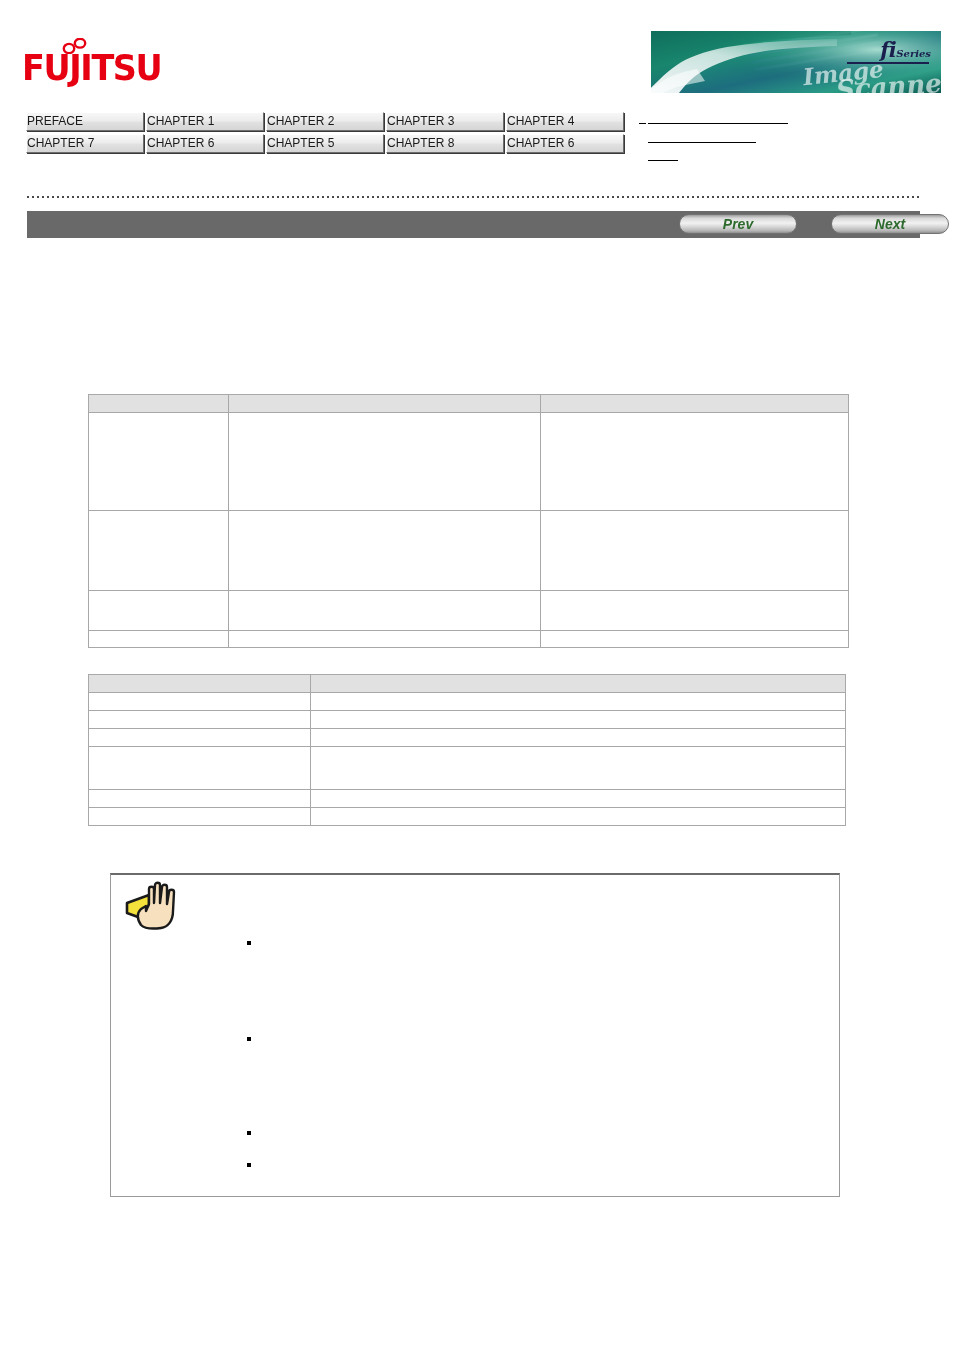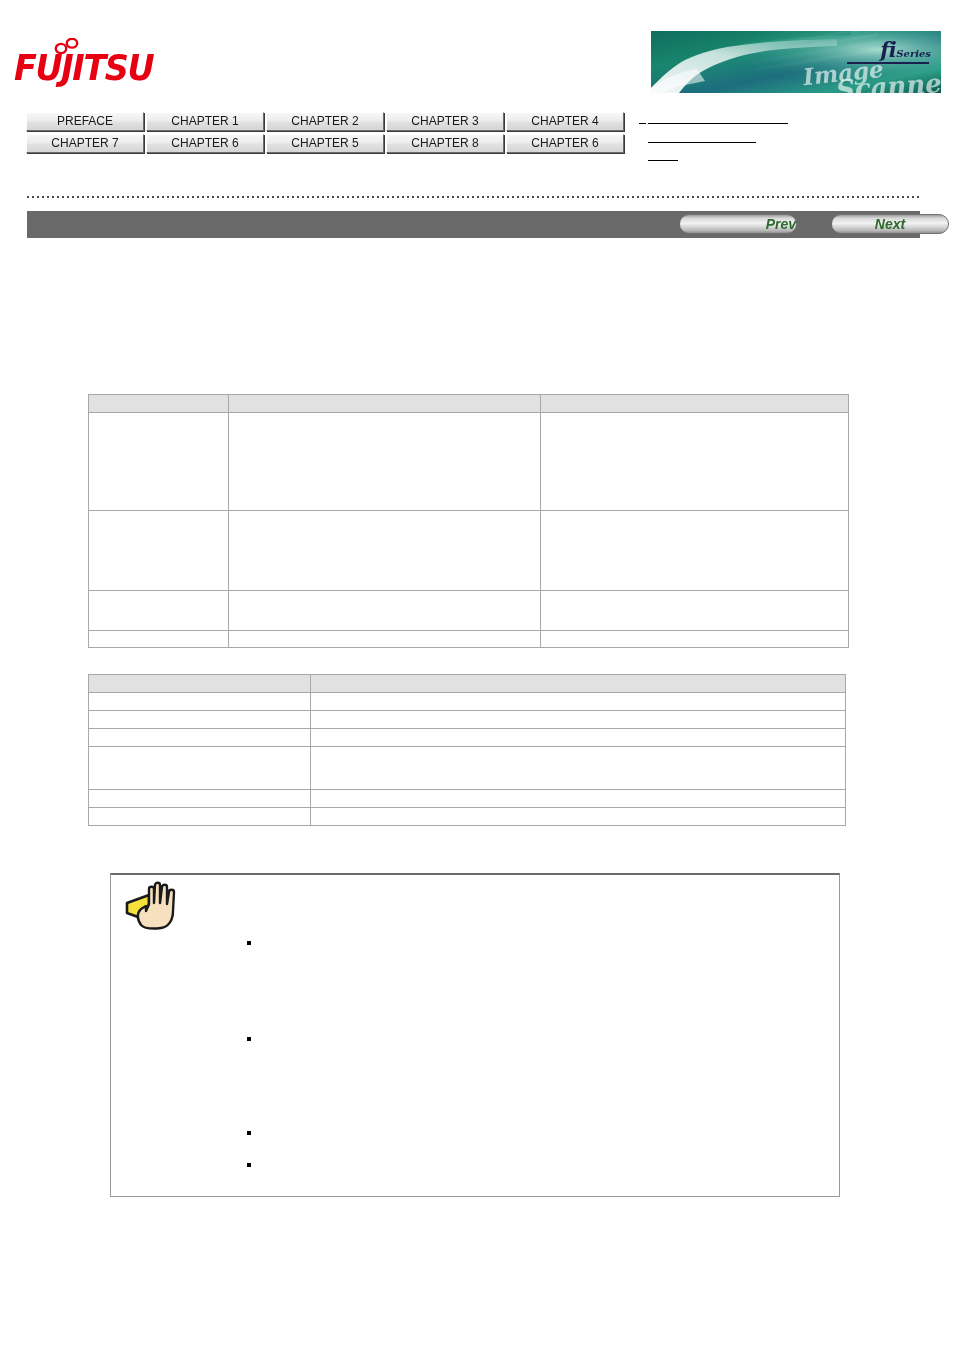--- a/index.html
+++ b/index.html
@@ -11,25 +11,24 @@
     width: 954px;
     height: 1351px;
     position: relative;
     font-family: "Liberation Sans", sans-serif;
     overflow: hidden;
   }
 
   
   #fujitsu-logo {
     position: absolute;
-    left: 14px;
+    left: 22px;
     top: 38px;
     width: 190px;
     height: 56px;
-    font-style: italic;
   }
   #fujitsu-logo .logo-text {
     position: absolute;
     left: 0;
     top: 12px;
     font-family: "DejaVu Sans", sans-serif;
     font-weight: bold;
     font-size: 36px;
     letter-spacing: -1.5px;
     color: #e60012;
@@ -124,21 +123,21 @@
     margin-right: 2px;
     background: linear-gradient(to bottom, #f7f7f7 0%, #ececec 48%, #e2e2e2 52%, #d5d5d5 100%);
     border-top: 1px solid #ffffff;
     border-left: 1px solid #ffffff;
     border-right: 1px solid #6d6d6d;
     border-bottom: 1px solid #6d6d6d;
     box-shadow: 1px 1px 0 #3a3a3a;
     font-family: "Liberation Sans", sans-serif;
     font-size: 12px;
     color: #1a1a1a;
-    text-align: center;
+    text-align: left;
     line-height: 17px;
     box-sizing: border-box;
     cursor: pointer;
     user-select: none;
   }
 
   
   .link-rule {
     position: absolute;
     height: 1px;
@@ -187,21 +186,21 @@
     text-align: center;
     line-height: 18px;
     font-family: "Liberation Sans", sans-serif;
     font-style: italic;
     font-weight: bold;
     font-size: 14px;
     color: #2d6a2d;
     cursor: pointer;
     user-select: none;
   }
-  #prev-button { left: 652px; text-align: right; }
+  #prev-button { left: 652px; }
   #next-button { left: 804px; }
 
   
   .doc-table {
     position: absolute;
     border-collapse: collapse;
     table-layout: fixed;
     background: #ffffff;
   }
   .doc-table td {

